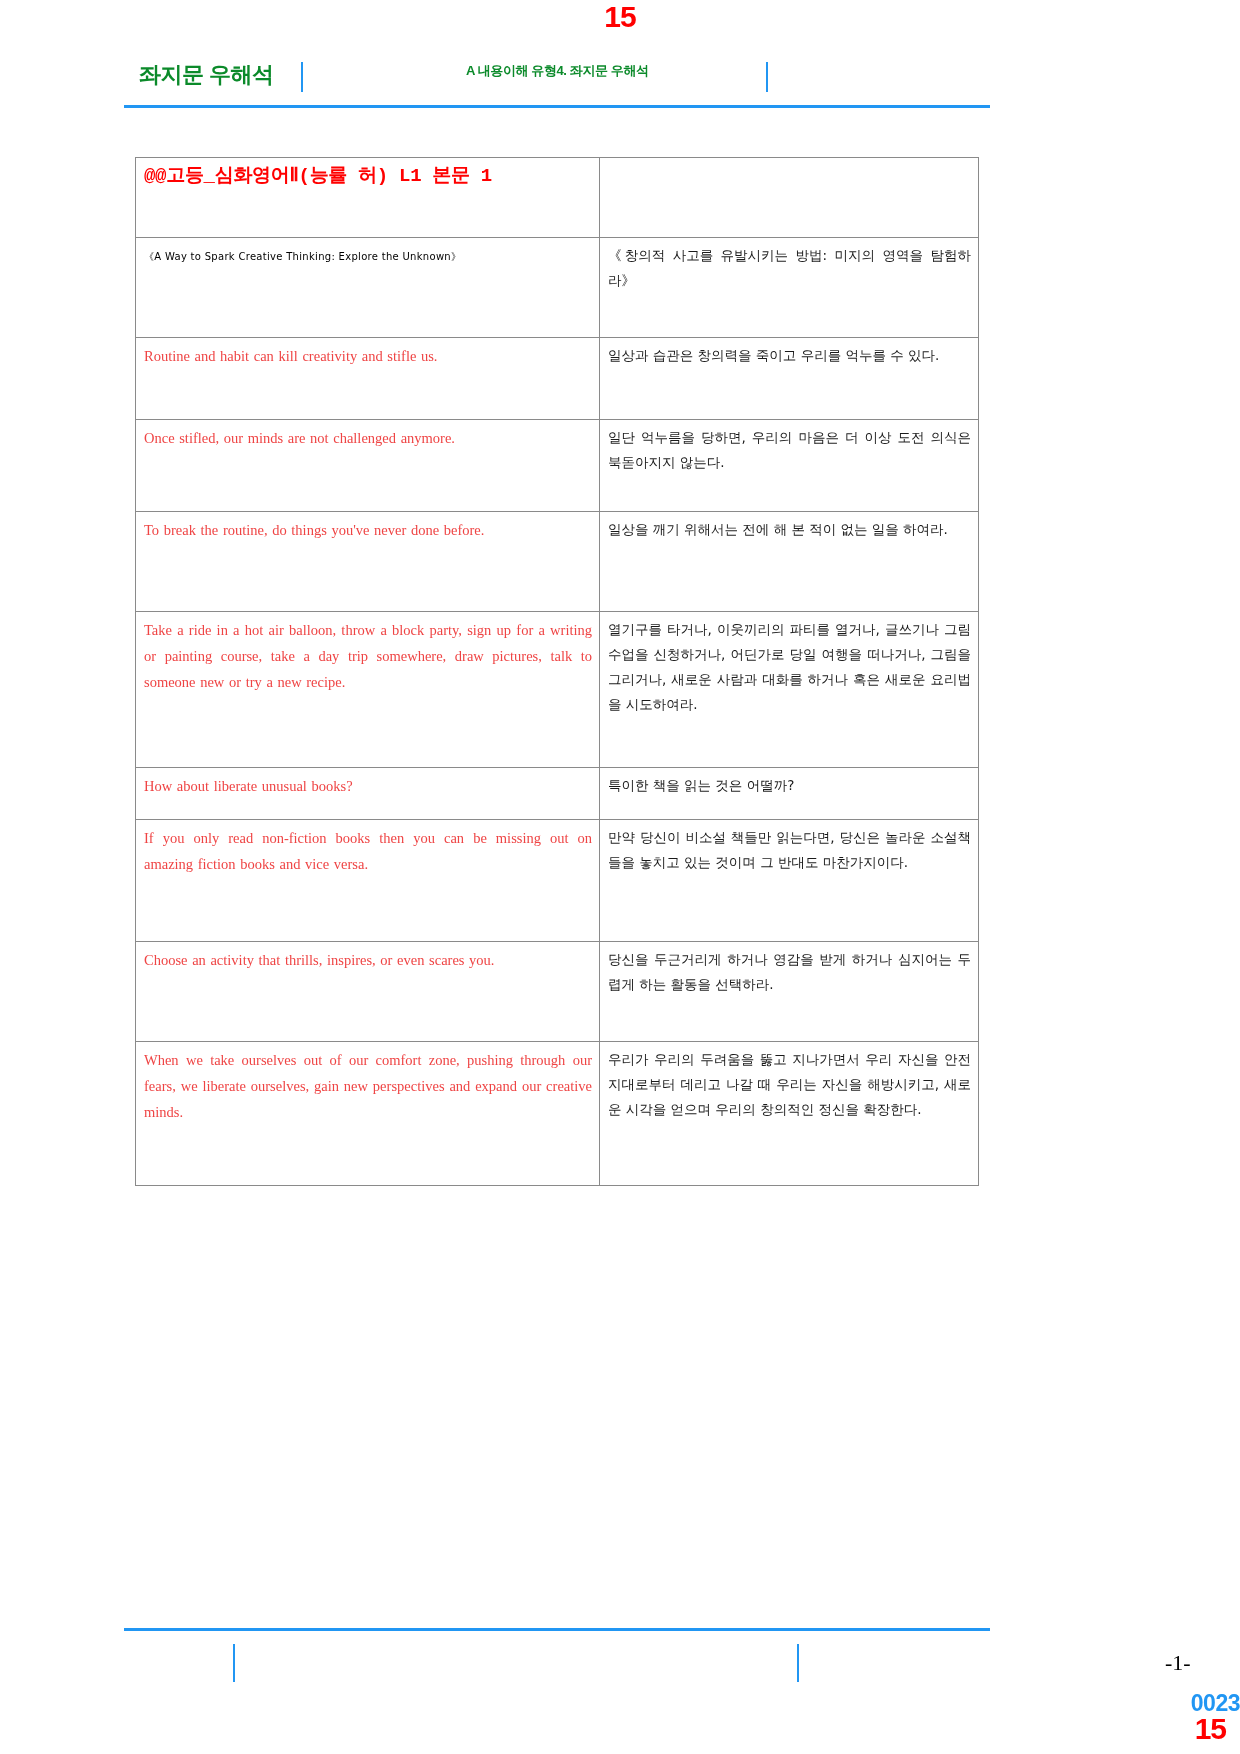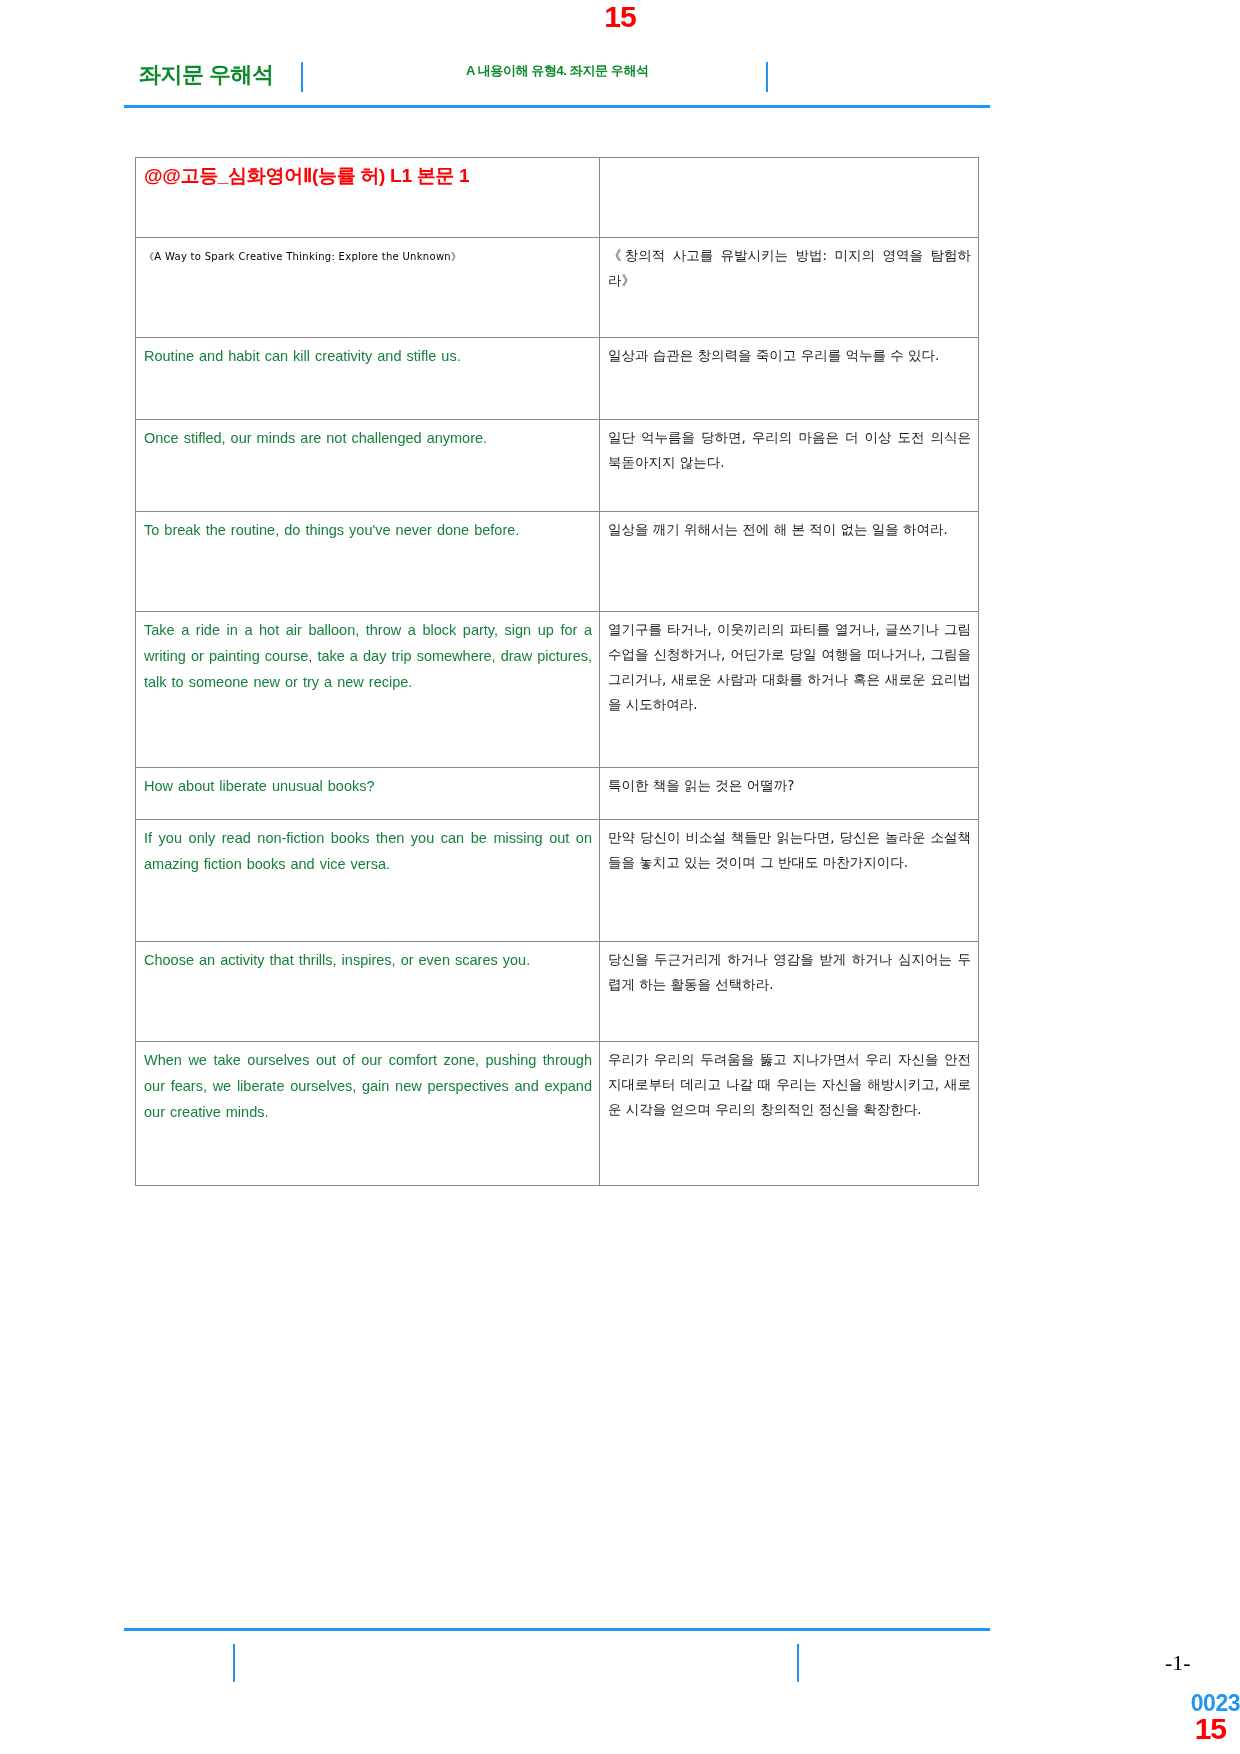--- a/index.html
+++ b/index.html
@@ -97,24 +97,24 @@
   }
   .doc-table td {
     border: 1px solid #8a8a8a;
     vertical-align: top;
     padding: 5px 7px 5px 8px;
   }
   .col-en { width: 464px; }
   .col-ko { width: 379px; }
 
   .cell-en {
-    font-family: Liberation Sans, sans-serif;
+    font-family: Liberation Serif, serif;
     font-size: 14.5px;
     line-height: 26px;
-    color: #15803d;
+    color: #ef4444;
     text-align: justify;
     text-align-last: left;
     word-spacing: 1px;
   }
   .cell-ko {
     font-family: "DejaVu Sans", sans-serif;
     font-size: 13.5px;
     line-height: 25px;
     color: #1a1a1a;
     text-align: justify;
@@ -125,21 +125,21 @@
     font-family: "DejaVu Sans", sans-serif;
     font-size: 10px;
     line-height: 27px;
     letter-spacing: 0.3px;
     text-align: justify;
     text-align-last: left;
   }
 
   .marker-cell {
     color: #ff0000;
-    font-family: Liberation Sans, sans-serif;
+    font-family: Liberation Mono, monospace;
     font-weight: bold;
     font-size: 19px;
     line-height: 26px;
     letter-spacing: -0.3px;
     white-space: nowrap;
   }
 
   
   .r-marker1 { height: 80px; }
   .r-title   { height: 100px; }

